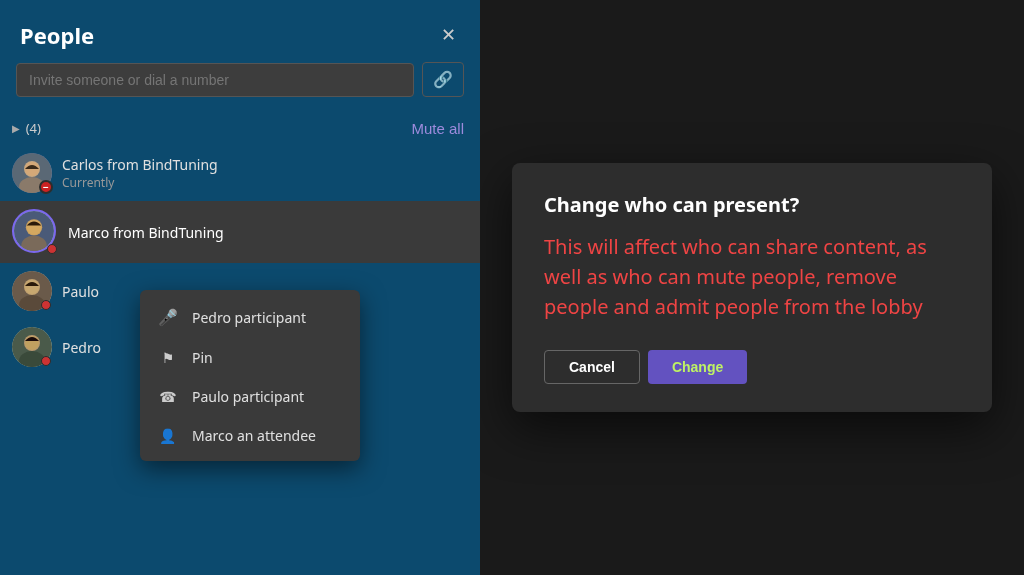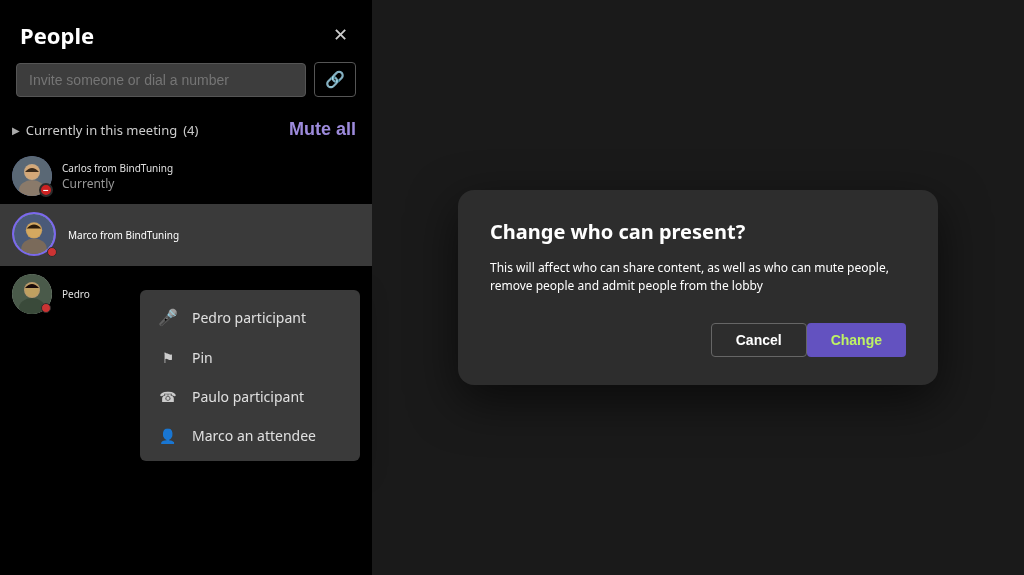--- a/index.html
+++ b/index.html
@@ -9,22 +9,22 @@
       font-family: 'Segoe UI', system-ui, sans-serif;
       width: 1024px;
       height: 575px;
       overflow: hidden;
       display: flex;
       align-items: stretch;
     }
 
     
     .people-panel {
-      width: 372px;
-      background: #000000;
+      width: 480px;
+      background: #0c4a6e;
       display: flex;
       flex-direction: column;
       padding: 0;
       flex-shrink: 0;
       position: relative;
     }
 
     .panel-header {
       display: flex;
       align-items: center;
@@ -97,23 +97,23 @@
 
     .chevron {
       font-size: 10px;
       color: #aaa;
     }
 
     .mute-all-btn {
       background: none;
       border: none;
       color: #9d8bdc;
-      font-size: 18px;
-      cursor: pointer;
-      font-weight: 700;
+      font-size: 15px;
+      cursor: pointer;
+      font-weight: 400;
     }
 
     .participant-list {
       display: flex;
       flex-direction: column;
     }
 
     .participant-item {
       display: flex;
       align-items: center;
@@ -194,21 +194,21 @@
       font-size: 10px;
       color: white;
       font-weight: bold;
     }
 
     .participant-info {
       flex: 1;
     }
 
     .participant-name {
-      font-size: 10px;
+      font-size: 14px;
       color: #e0e0e0;
       font-weight: 400;
     }
 
     .participant-name.bold {
       font-weight: 400;
       color: #ffffff;
     }
 
     .participant-role {
@@ -259,44 +259,44 @@
     .dialog-overlay {
       display: flex;
       align-items: center;
       justify-content: center;
       width: 100%;
       height: 100%;
     }
 
     .dialog {
       background: #2d2d2d;
-      border-radius: 16px;
+      border-radius: 8px;
       padding: 28px 32px 28px 32px;
       width: 480px;
       box-shadow: 0 16px 48px rgba(0,0,0,0.6);
     }
 
     .dialog-title {
       font-size: 20px;
       font-weight: 700;
       color: #ffffff;
       margin-bottom: 14px;
     }
 
     .dialog-body {
-      font-size: 12px;
-      color: #ffffff;
+      font-size: 20px;
+      color: #ef4444;
       line-height: 1.5;
       margin-bottom: 28px;
     }
 
     .dialog-actions {
       display: flex;
-      gap: 0;
-      justify-content: flex-end;
+      gap: 8px;
+      justify-content: flex-start;
     }
 
     .btn-cancel {
       background: transparent;
       border: 1px solid #666;
       color: #ffffff;
       padding: 8px 24px;
       border-radius: 4px;
       font-size: 14px;
       font-weight: 600;
@@ -333,21 +333,20 @@
   <div class="invite-row">
     <input class="invite-input" type="text" placeholder="Invite someone or dial a number" style="">
     <button class="link-btn">
       <span>🔗</span>
     </button>
   </div>
 
   <div class="section-header">
     <div class="section-title">
       <span class="chevron">▶</span>
-      <span>Currently in this meeting</span>
       <span>(4)</span>
     </div>
     <button class="mute-all-btn">Mute all</button>
   </div>
 
   <div class="participant-list">
 
     <div class="participant-item">
       <div class="avatar-wrap">
         <div class="avatar avatar-carlos">
@@ -378,20 +377,37 @@
             <path d="M14 16 Q22 7 30 16" fill="#2a1a0a"></path>
           </svg>
         </div>
         <div class="status-dot"></div>
       </div>
       <div class="participant-info">
         <div class="participant-name bold">Marco from BindTuning</div>
       </div>
     </div>
 
+    <div class="participant-item">
+      <div class="avatar-wrap">
+        <div class="avatar avatar-paulo">
+          <svg class="avatar-svg" viewBox="0 0 40 40">
+            <circle cx="20" cy="20" r="20" fill="#6a5a4a"></circle>
+            <circle cx="20" cy="16" r="8" fill="#c0a070"></circle>
+            <ellipse cx="20" cy="34" rx="13" ry="10" fill="#5a4a3a"></ellipse>
+            <circle cx="20" cy="16" r="7" fill="#c8a870"></circle>
+            <path d="M13 15 Q20 7 27 15" fill="#2a1a0a"></path>
+          </svg>
+        </div>
+        <div class="status-dot"></div>
+      </div>
+      <div class="participant-info">
+        <div class="participant-name">Paulo</div>
+      </div>
+    </div>
 
     <div class="participant-item">
       <div class="avatar-wrap">
         <div class="avatar avatar-pedro">
           <svg class="avatar-svg" viewBox="0 0 40 40">
             <circle cx="20" cy="20" r="20" fill="#4a5a4a"></circle>
             <circle cx="20" cy="16" r="8" fill="#b89870"></circle>
             <ellipse cx="20" cy="34" rx="13" ry="10" fill="#3a4a3a"></ellipse>
             <circle cx="20" cy="16" r="7" fill="#c0a060"></circle>
             <path d="M13 14 Q20 6 27 14" fill="#1a0a0a"></path>

